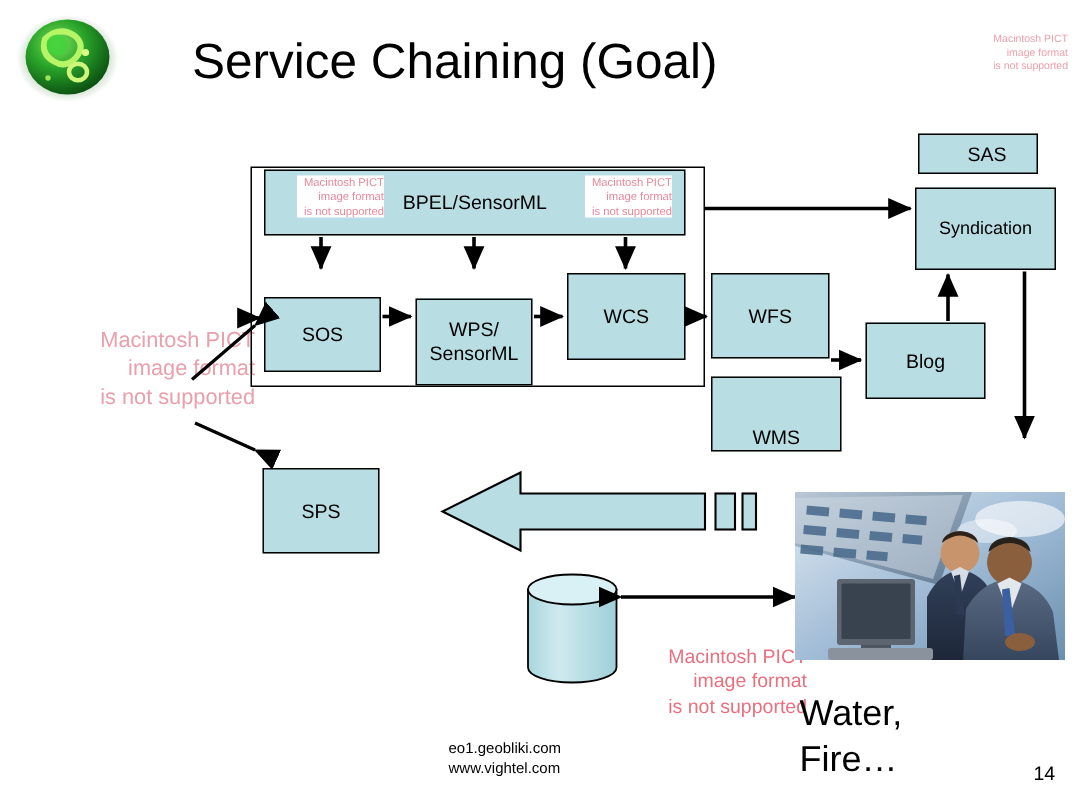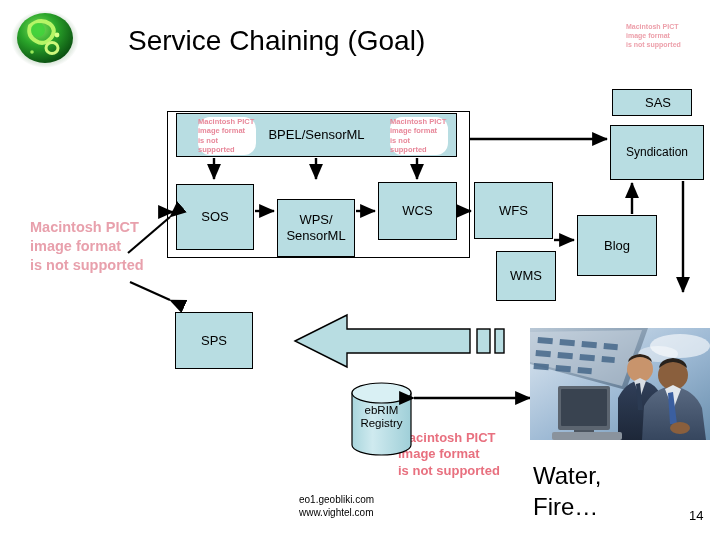--- a/index.html
+++ b/index.html
@@ -24,37 +24,36 @@
     width: 76px;
     height: 62px;
   }
 
   
   .slide-title {
     position: absolute;
     left: 128px;
     top: 18px;
     width: 500px;
-    font-size: 28px;
+    font-size: 33px;
     line-height: 46px;
     color: #000000;
     white-space: nowrap;
     letter-spacing: 0px;
   }
 
   
   .pict {
     position: absolute;
     background: #ffffff;
     color: #e8889a;
-    font-weight: bold;
-    text-align: left;
+    font-weight: normal;
+    text-align: right;
     line-height: 1.18;
     white-space: pre-line;
-    border-radius: 12px;
   }
   .pict.big {
     color: #e8a0ac;
     font-size: 14.5px;
     line-height: 1.3;
   }
   .pict.mid {
     color: #e8707f;
     font-size: 13px;
     line-height: 1.25;
@@ -189,71 +188,69 @@
   <div class="dbox" style="left:176px; top:113px; width:281px; height:44px;">
     <span>BPEL/SensorML</span>
   </div>
   <div class="pict tiny" style="left:198px; top:117px; width:58px;">Macintosh PICT
 image format
 is not supported</div>
   <div class="pict tiny" style="left:390px; top:117px; width:58px;">Macintosh PICT
 image format
 is not supported</div>
 
-  <div class="dbox" style="left:176px; top:184px; width:78px; height:66px;">
+  <div class="dbox" style="left:176px; top:198px; width:78px; height:50px;">
     <span>SOS</span>
   </div>
 
   <div class="dbox" style="left:277px; top:182px; width:78px; height:58px; white-space:pre-line;margin-top:17px;">
     <span>WPS/
 SensorML</span>
   </div>
 
   <div class="dbox" style="left:378px; top:182px; width:79px; height:58px;">
     <span>WCS</span>
   </div>
 
   <div class="dbox" style="left:474px; top:182px; width:79px; height:57px;">
     <span>WFS</span>
   </div>
 
-  <div class="dbox" style="left:496px; top:251px; width:60px; height:50px;">
+  <div class="dbox" style="left:474px; top:251px; width:87px; height:50px;align-items:flex-end;">
     <span>WMS</span>
   </div>
 
   <div class="dbox" style="left:175px; top:296px; width:78px; height:57px;margin-top:16px;">
     <span>SPS</span>
   </div>
 
   <div class="dbox" style="left:612px; top:89px; width:80px; height:27px;padding-left:12px;">
     <span>SAS</span>
   </div>
 
   <div class="dbox small" style="left:610px; top:125px; width:94px; height:55px;">
     <span>Syndication</span>
   </div>
 
-  <div class="dbox" style="left:577px; top:215px; width:80px; height:61px;">
+  <div class="dbox" style="left:577px; top:215px; width:80px; height:51px;">
     <span>Blog</span>
   </div>
 
   <div class="cylinder" style="left:351px; top:382px; width:61px; height:74px;">
     <svg width="61" height="74" viewBox="0 0 61 74">
       <defs>
         <linearGradient id="cylg" x1="0" y1="0" x2="1" y2="0">
           <stop offset="0%" stop-color="#a9d6dd"></stop>
           <stop offset="35%" stop-color="#cfeaef"></stop>
           <stop offset="100%" stop-color="#9fcfd8"></stop>
         </linearGradient>
       </defs>
       <path d="M1 11 L1 63 A29.5 10 0 0 0 60 63 L60 11 Z" fill="url(#cylg)" stroke="#000" stroke-width="1.2"></path>
       <ellipse cx="30.5" cy="11" rx="29.5" ry="10" fill="#d9f0f4" stroke="#000" stroke-width="1.2"></ellipse>
     </svg>
-    <div class="cyl-label" style="top:22px;">ebRIM
-Registry</div>
   </div>
 
   <svg class="overlay">
     <defs>
       <marker id="ah" markerWidth="7" markerHeight="7" refX="6.2" refY="3.3" orient="auto" markerUnits="strokeWidth">
         <path d="M0,0.4 L6.6,3.3 L0,6.2 z" fill="#000"></path>
       </marker>
       <marker id="ah2" markerWidth="8" markerHeight="8" refX="7.2" refY="3.8" orient="auto" markerUnits="strokeWidth">
         <path d="M0,0.5 L7.6,3.8 L0,7.1 z" fill="#000"></path>
       </marker>

